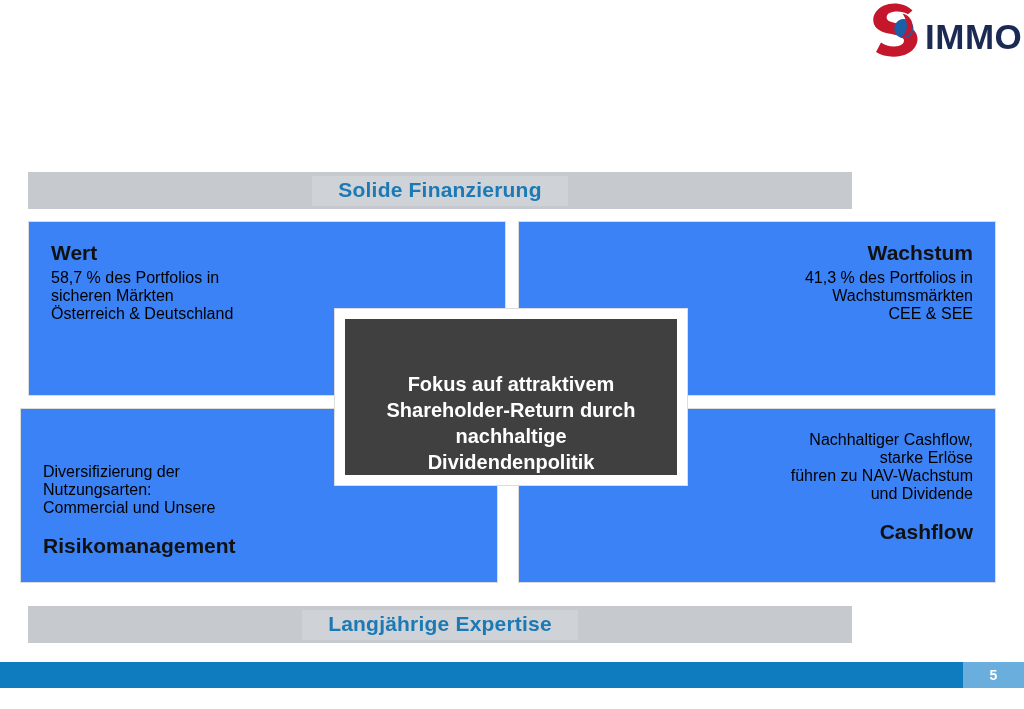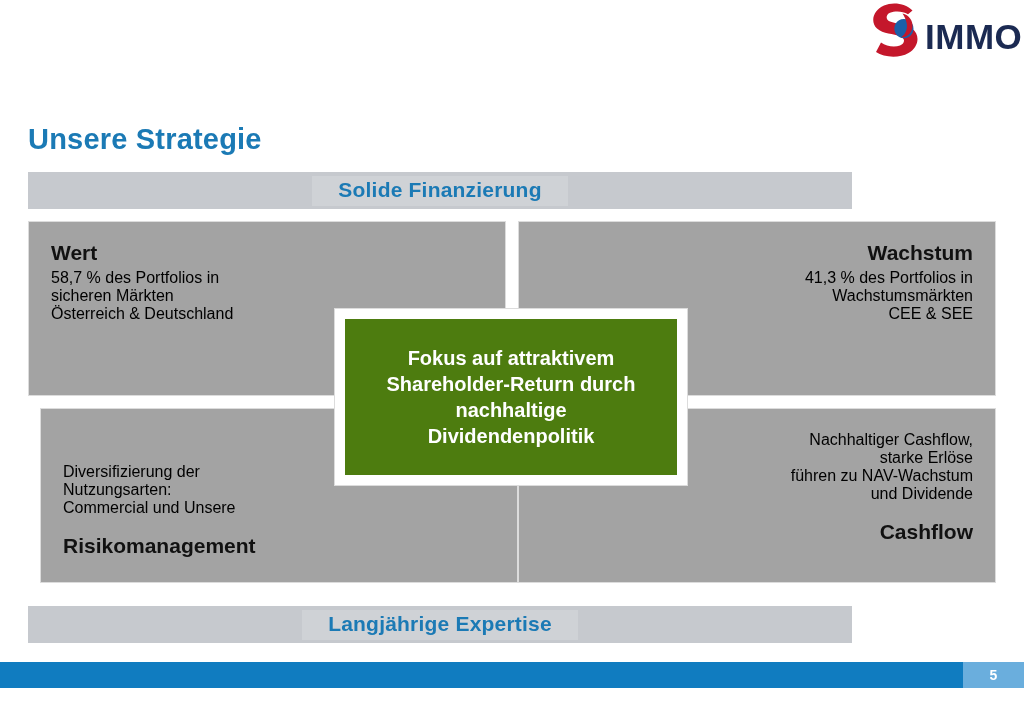--- a/index.html
+++ b/index.html
@@ -75,28 +75,28 @@
     font-weight: 700;
     color: #1b7ab5;
     letter-spacing: 0.2px;
   }
   #banner-top  { top: 172px; height: 37px; }
   #banner-bottom { top: 594px; height: 37px; margin-top: 12px; }
 
   
   .card {
     position: absolute;
-    background: #a3a3a3;
+    background: #3b82f6;
     border: 1px solid #dcdcdc;
     box-sizing: border-box;
     padding: 18px 22px;
   }
   #card-wert      { left: 28px;  top: 221px; width: 478px; height: 175px; text-align: left; }
   #card-wachstum  { left: 518px; top: 221px; width: 478px; height: 175px; text-align: right; }
-  #card-risiko    { left: 40px;  top: 408px; width: 478px; height: 175px; text-align: left; }
+  #card-risiko    { left: 20px;  top: 408px; width: 478px; height: 175px; text-align: left; }
   #card-cashflow  { left: 518px; top: 408px; width: 478px; height: 175px; text-align: right; }
 
   .card-heading {
     font-size: 21px;
     font-weight: 700;
     color: #111111;
     line-height: 1.25;
     margin: 0 0 3px 0;
   }
   .card-body {
@@ -122,23 +122,23 @@
     border: 1px solid #dcdcdc;
     box-sizing: border-box;
     display: flex;
     align-items: center;
     justify-content: center;
     padding: 10px;
   }
   #center-callout-inner {
     width: 100%;
     height: 100%;
-    background: #4d7c0f;
-    display: flex;
-    align-items: center;
+    background: #404040;
+    display: flex;
+    align-items: flex-end;
     justify-content: center;
   }
   #center-callout-text {
     color: #ffffff;
     font-size: 20px;
     font-weight: 700;
     line-height: 1.3;
     text-align: center;
     padding: 0 14px;
   }
@@ -179,21 +179,20 @@
     <span id="logo-mark">
       <svg width="62" height="56" viewBox="0 0 62 56" xmlns="http://www.w3.org/2000/svg" aria-hidden="true">
         <path d="M46.5 9.5 C40 2.5 27 0.5 18 4.5 C7 9.3 4 21 11 27.5 C17 33 27.5 32.5 34.5 35.5 C39.5 37.6 39 42.5 34 44.5 C28.5 46.7 20.5 45.5 15 41.5 L10 51 C18 56.5 33 57.5 42.5 52 C53 46 54.5 33.5 46 27.5 C40 23.3 30 23 24 20.5 C19.5 18.6 19.5 13.8 24 11.8 C29.5 9.4 37 10.2 42 13.2 Z" fill="#c4172b"></path>
         <path d="M37.8 18.0 a9.6 9.6 0 1 0 0.2 0 Z" fill="#1b5fa8"></path>
         <path d="M36.5 12.5 C43 14 47 19.5 46.5 26 C46 32 41 36.5 35 36.5 C40 33 42 27 40.5 21.5 C39.8 18.3 38.2 15 36.5 12.5 Z" fill="#c4172b"></path>
       </svg>
     </span>
     <span id="logo-word">IMMO</span>
   </div>
 
-  <h1 id="page-title">Unsere Strategie</h1>
 
   <div id="banner-top" class="banner">
     <div class="banner-inner">
       <span class="banner-text">Solide Finanzierung</span>
     </div>
   </div>
 
   <div id="card-wert" class="card">
     <p class="card-heading">Wert</p>
     <p class="card-body">

